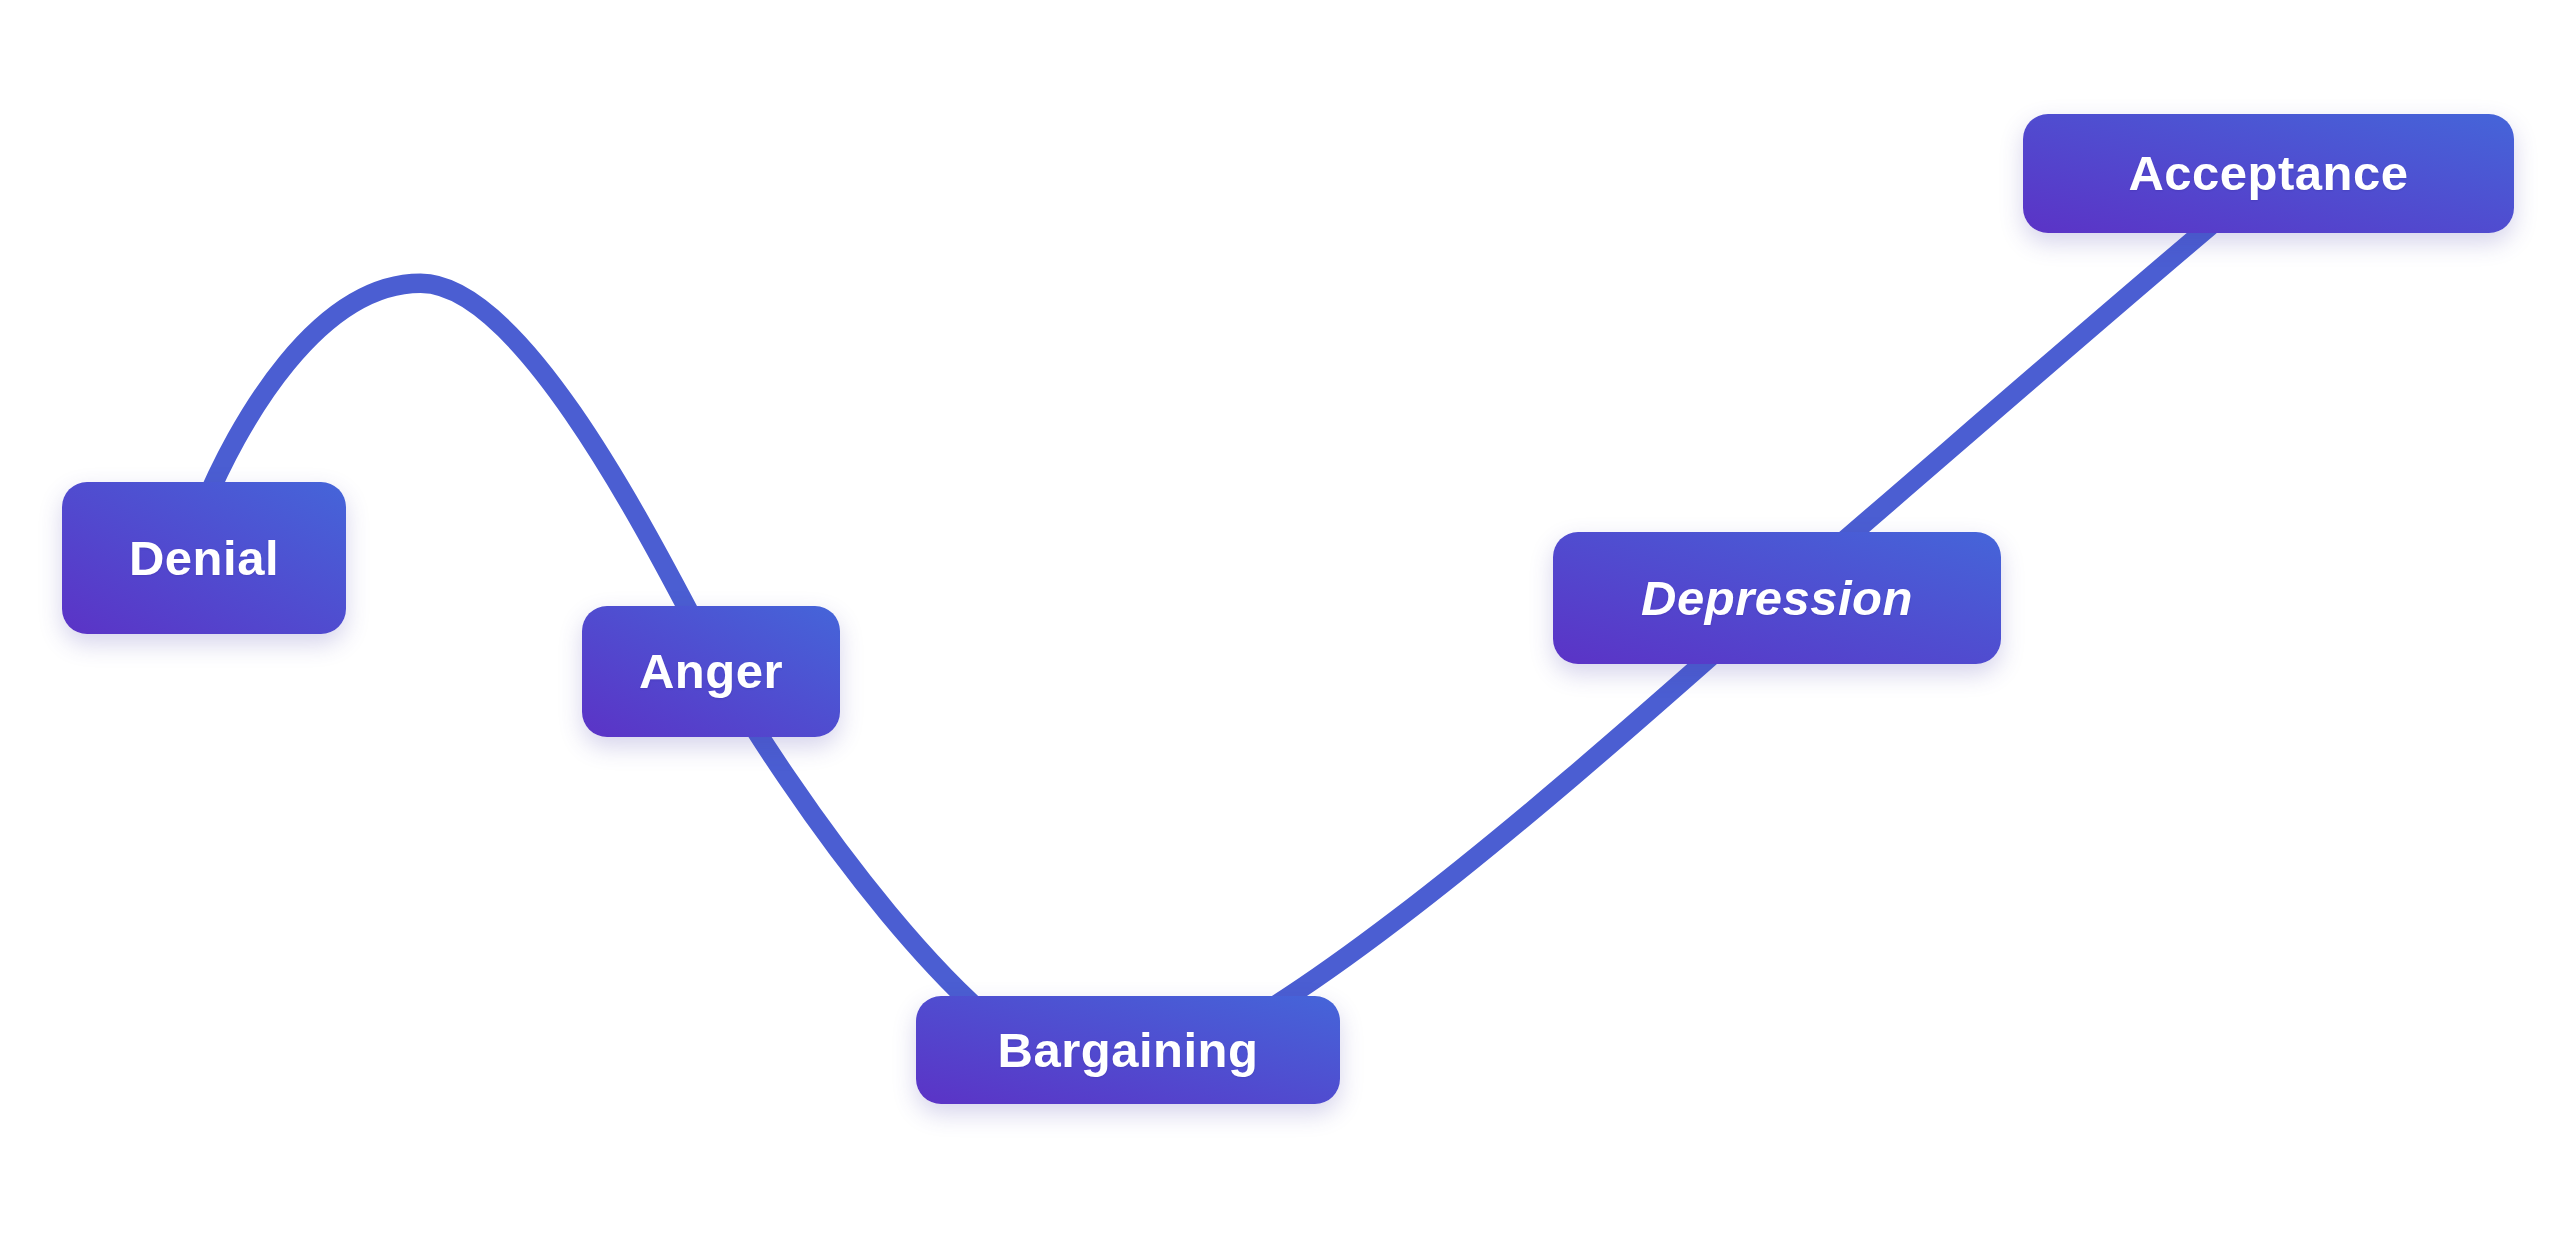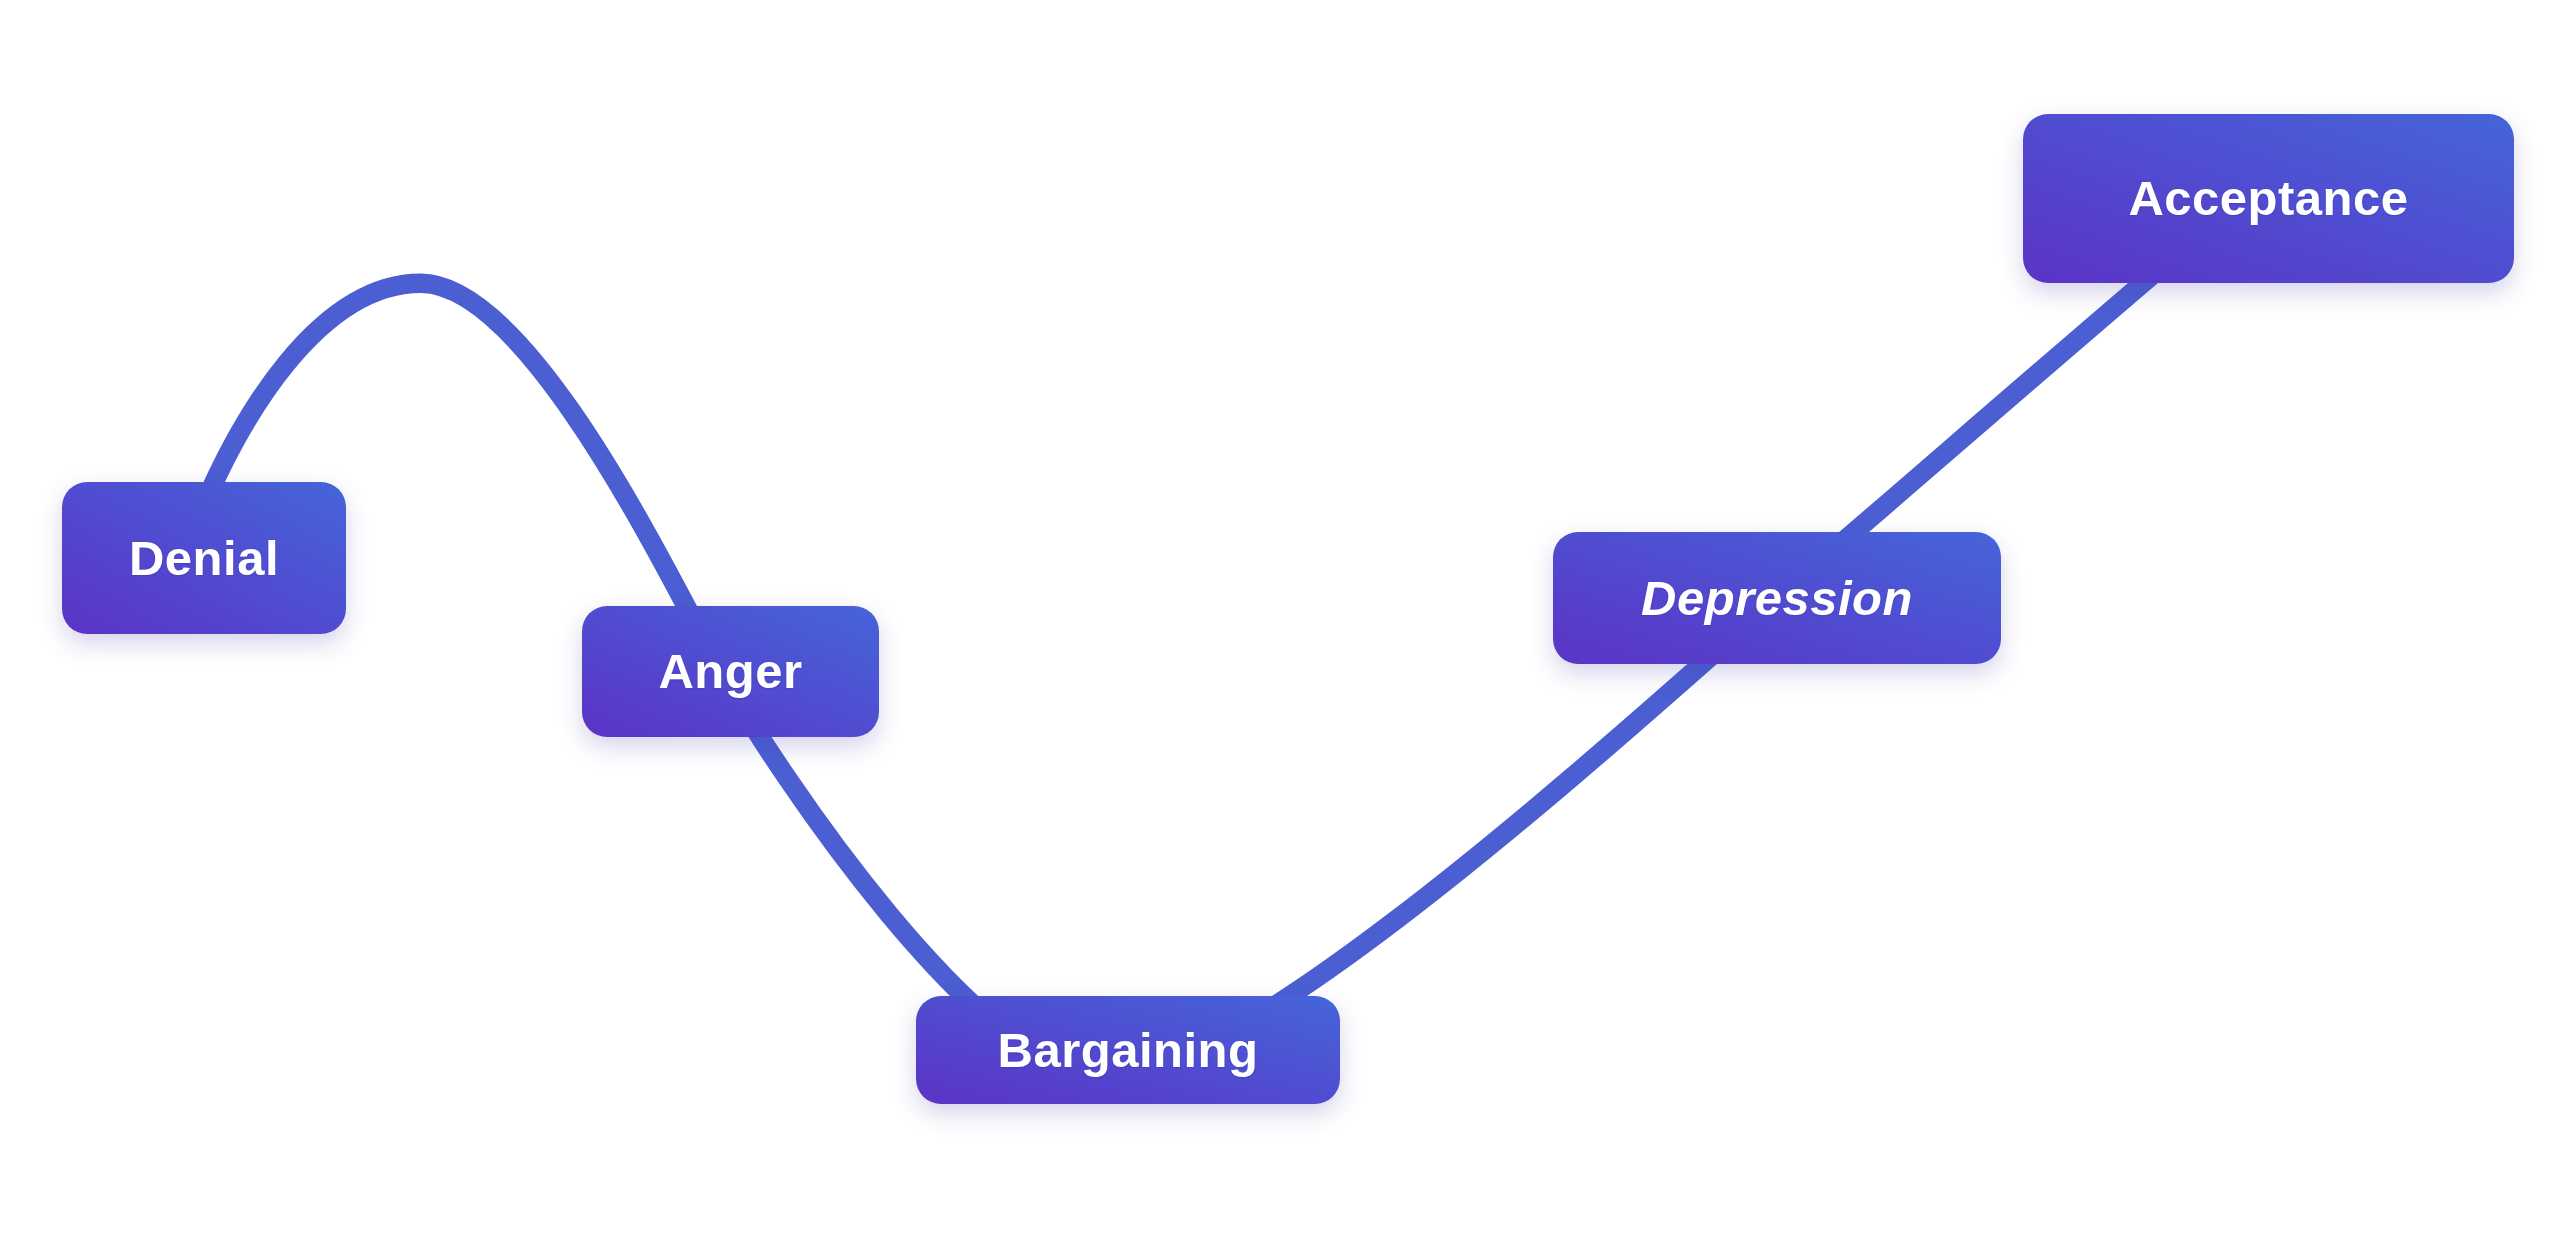--- a/index.html
+++ b/index.html
@@ -42,24 +42,24 @@
   .stage-label {
     color: var(--text);
     font-size: 49px;
     font-weight: 700;
     letter-spacing: 0.5px;
     line-height: 1;
     white-space: nowrap;
     text-shadow: 0 1px 1.9px rgba(40, 30, 120, 0.18);
   }
   .box-denial     { left: 62px;   top: 482px;  width: 284px; height: 152px; }
-  .box-anger      { left: 582px;  top: 606px;  width: 297px; height: 131px; }
+  .box-anger      { left: 582px;  top: 606px;  width: 258px; height: 131px; }
   .box-bargaining { left: 916px;  top: 996px; width: 424px; height: 108px; }
   .box-depression { left: 1553px; top: 532px;  width: 448px; height: 132px; font-style: italic; }
-  .box-acceptance { left: 2023px; top: 114px;  width: 491px; height: 169px; }
+  .box-acceptance { left: 2023px; top: 114px;  width: 491px; height: 119px; }
 </style>
 </head>
 <body>
 
 <div class="canvas">
 
   <svg class="curve-svg" viewBox="0 0 2646 1288" aria-hidden="true">
     <path d="M 205 530
              C 245 430, 328 291, 432 291
              C 544 291, 688 594, 741 691

